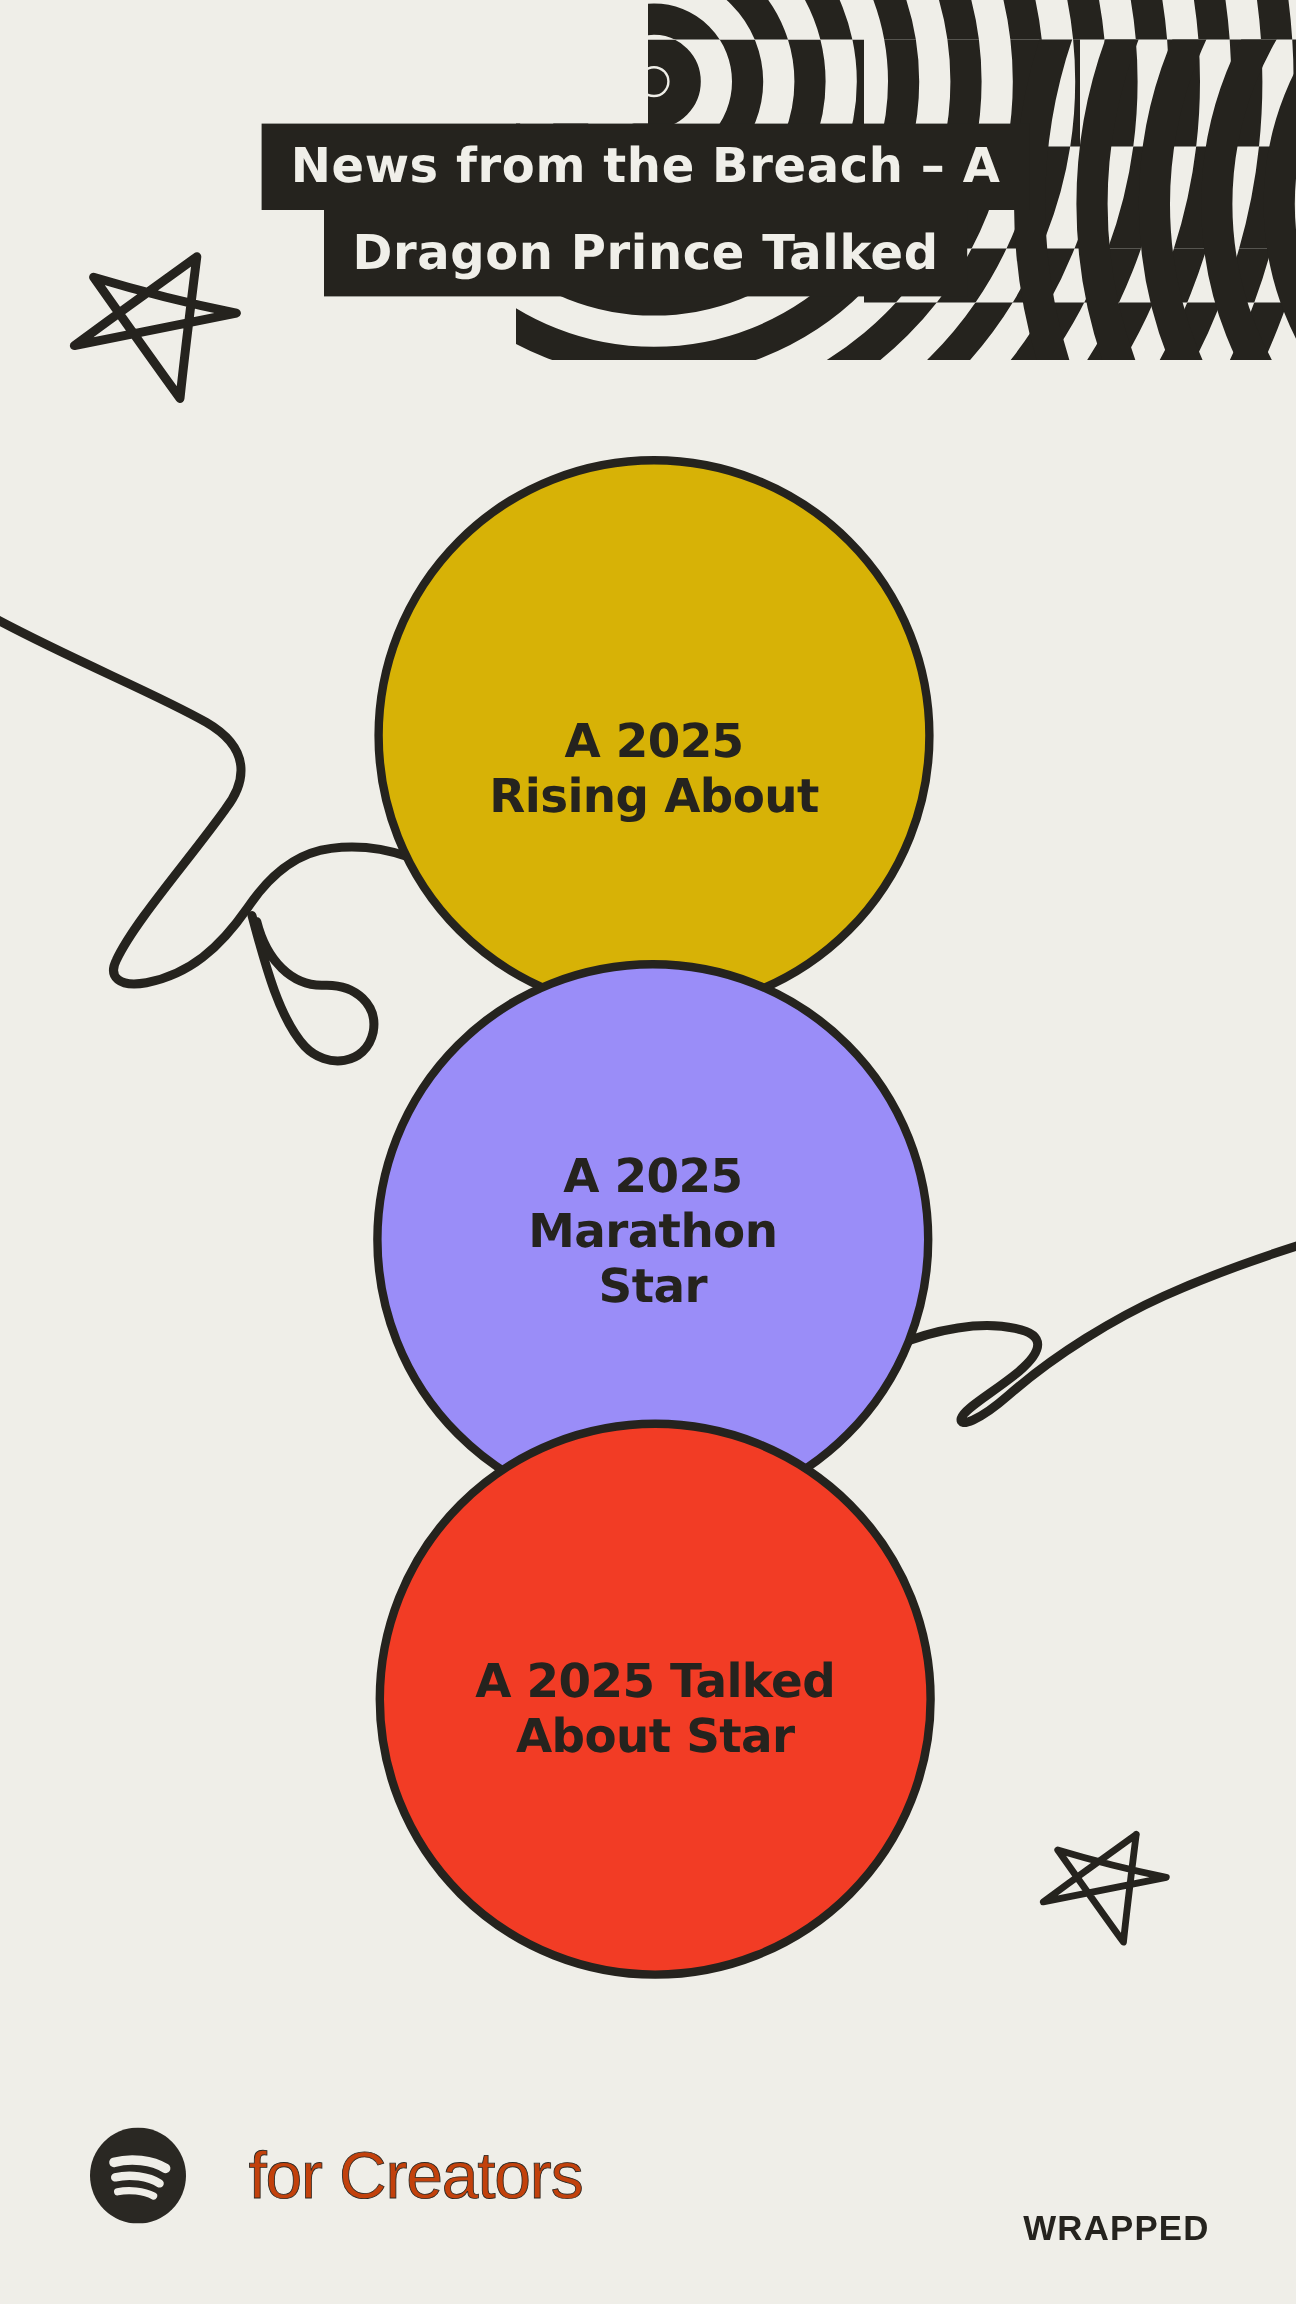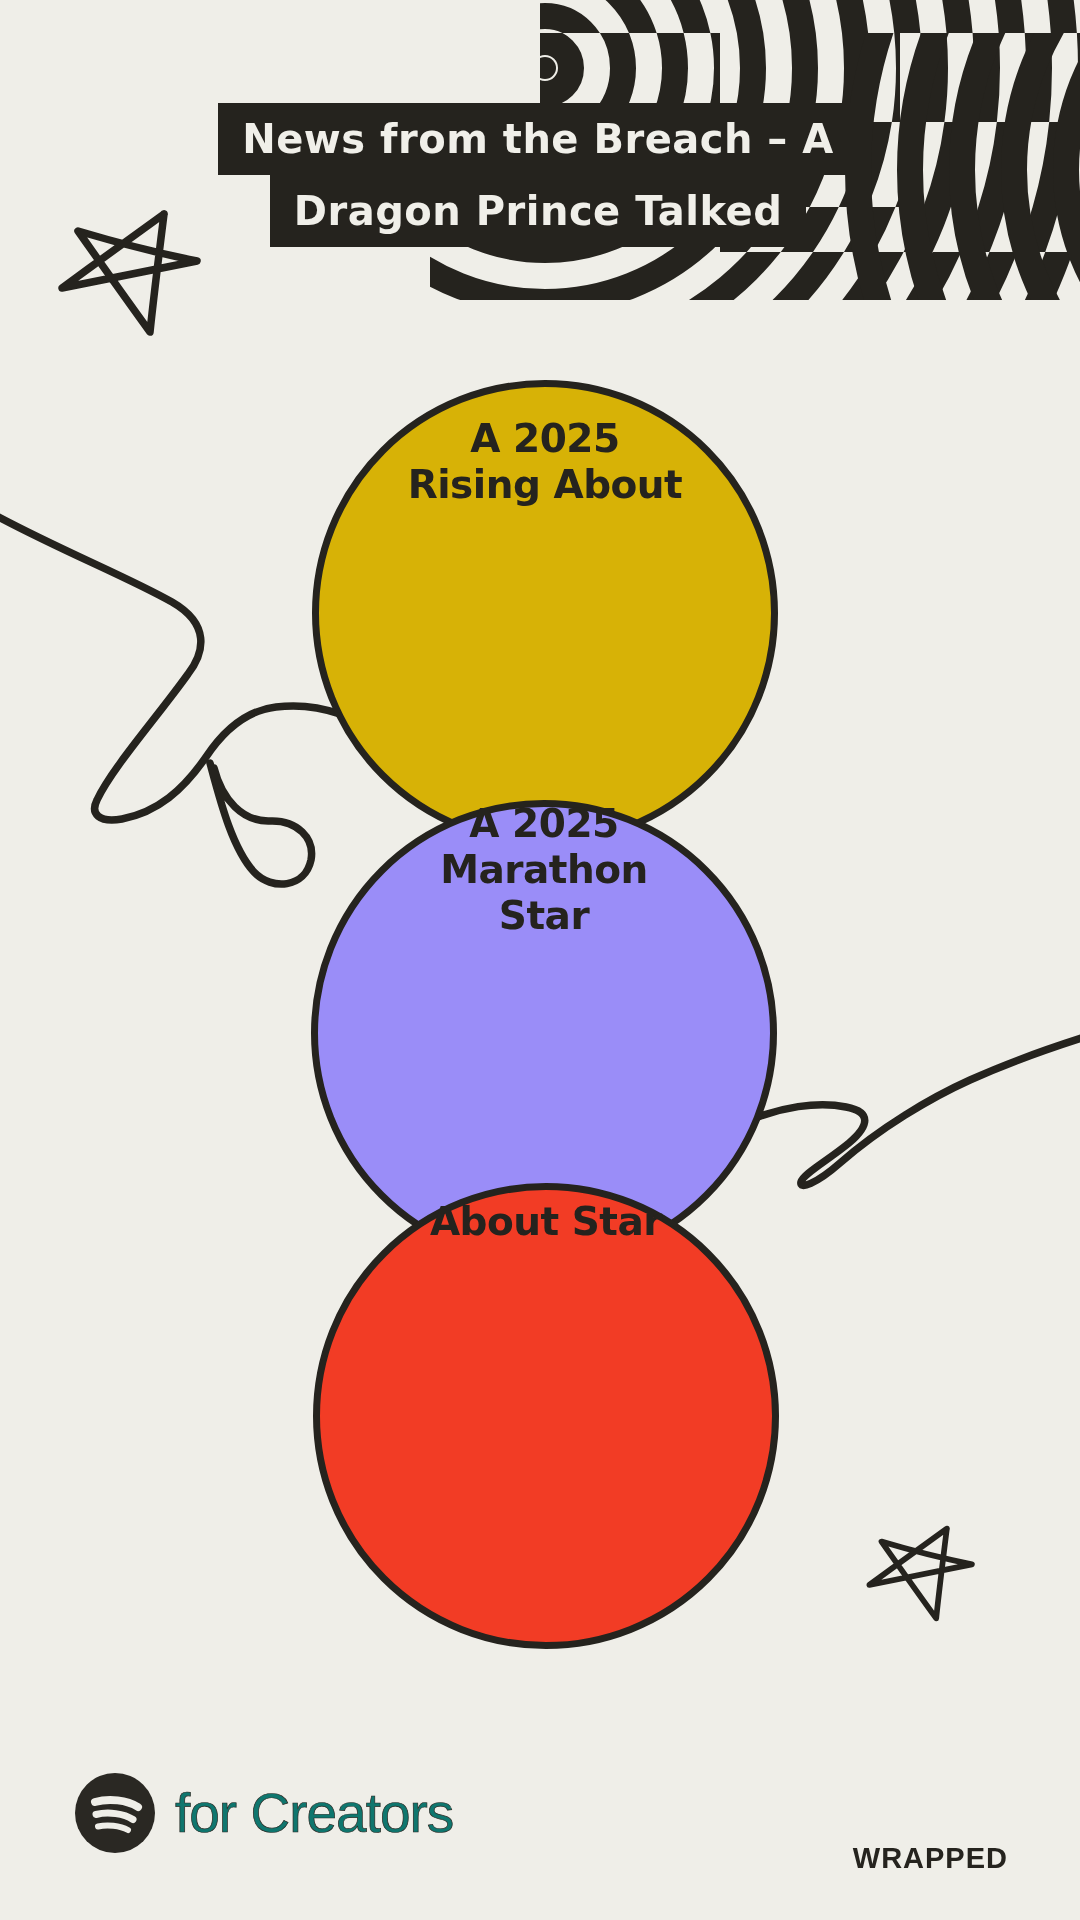--- a/index.html
+++ b/index.html
@@ -20,36 +20,36 @@
                font-family:"DejaVu Sans",sans-serif;font-weight:900;
                font-size:40px;line-height:40px;letter-spacing:0.5px;
                padding:16px 24px;white-space:nowrap;}
 
   
   .doodle{position:absolute;z-index:1;}
   .doodle path{fill:none;stroke:var(--ink);stroke-width:7.5;stroke-linecap:round;stroke-linejoin:round;}
 
   
   .circle{position:absolute;width:466px;height:466px;border:7px solid var(--ink);
-          border-radius:50%;z-index:2;display:flex;align-items:flex-start;justify-content:center;
+          border-radius:50%;z-index:2;display:flex;align-items:center;justify-content:center;
           text-align:center;}
   .circle-gold{left:312px;top:380px;background:var(--gold);}
   .circle-purple{left:311px;top:800px;background:var(--purple);}
   .circle-red{left:313px;top:1183px;background:var(--red);}
   .circle-label{font-weight:800;font-size:39px;line-height:46px;letter-spacing:-0.5px;
                 color:var(--ink);font-family:"DejaVu Sans",sans-serif;}
   .circle-gold .circle-label{transform:translateY(29px);}
   .circle-purple .circle-label{transform:translateY(-6px);}
   .circle-red .circle-label{transform:translateY(9px);}
   .circle-label span{display:block;}
 
   
   .brand{position:absolute;left:75px;top:1773px;height:80px;display:flex;align-items:center;gap:20px;z-index:2;}
   .brand-name{font-family:"Liberation Sans","DejaVu Sans",sans-serif;font-weight:500;
-              font-size:55px;color:#0f766e;letter-spacing:-1px;-webkit-text-stroke:0.7px #2A2823;}
+              font-size:55px;color:#c2410c;letter-spacing:-1px;margin-left:32px;-webkit-text-stroke:0.7px #2A2823;}
   .wrapped{position:absolute;right:72px;top:1802px;z-index:2;
            font-family:"Liberation Sans","DejaVu Sans",sans-serif;font-weight:700;
            font-size:29px;letter-spacing:1px;color:var(--ink);margin-top:40px;}
 </style>
 </head>
 <body>
 
 <div id="page">
 
   <svg class="pattern" width="700" height="300" viewBox="0 0 700 300" aria-hidden="true">
@@ -188,20 +188,21 @@
   <div class="circle circle-purple">
     <div class="circle-label">
       <span>A 2025</span>
       <span>Marathon</span>
       <span>Star</span>
     </div>
   </div>
 
   <div class="circle circle-red">
     <div class="circle-label">
+      <span>A 2025 Talked</span>
       <span>About Star</span>
     </div>
   </div>
 
   <div class="brand">
     <svg width="80" height="80" viewBox="0 0 80 80" aria-hidden="true">
       <circle cx="40" cy="40" r="40" fill="#2A2823"></circle>
       <g fill="none" stroke="var(--bg,#EFEEE8)" stroke-linecap="round">
         <path d="M20,29 C34,25 52,27 63,34" stroke-width="8"></path>
         <path d="M21,41.5 C33,38.5 49,40.5 58,46.5" stroke-width="7"></path>

